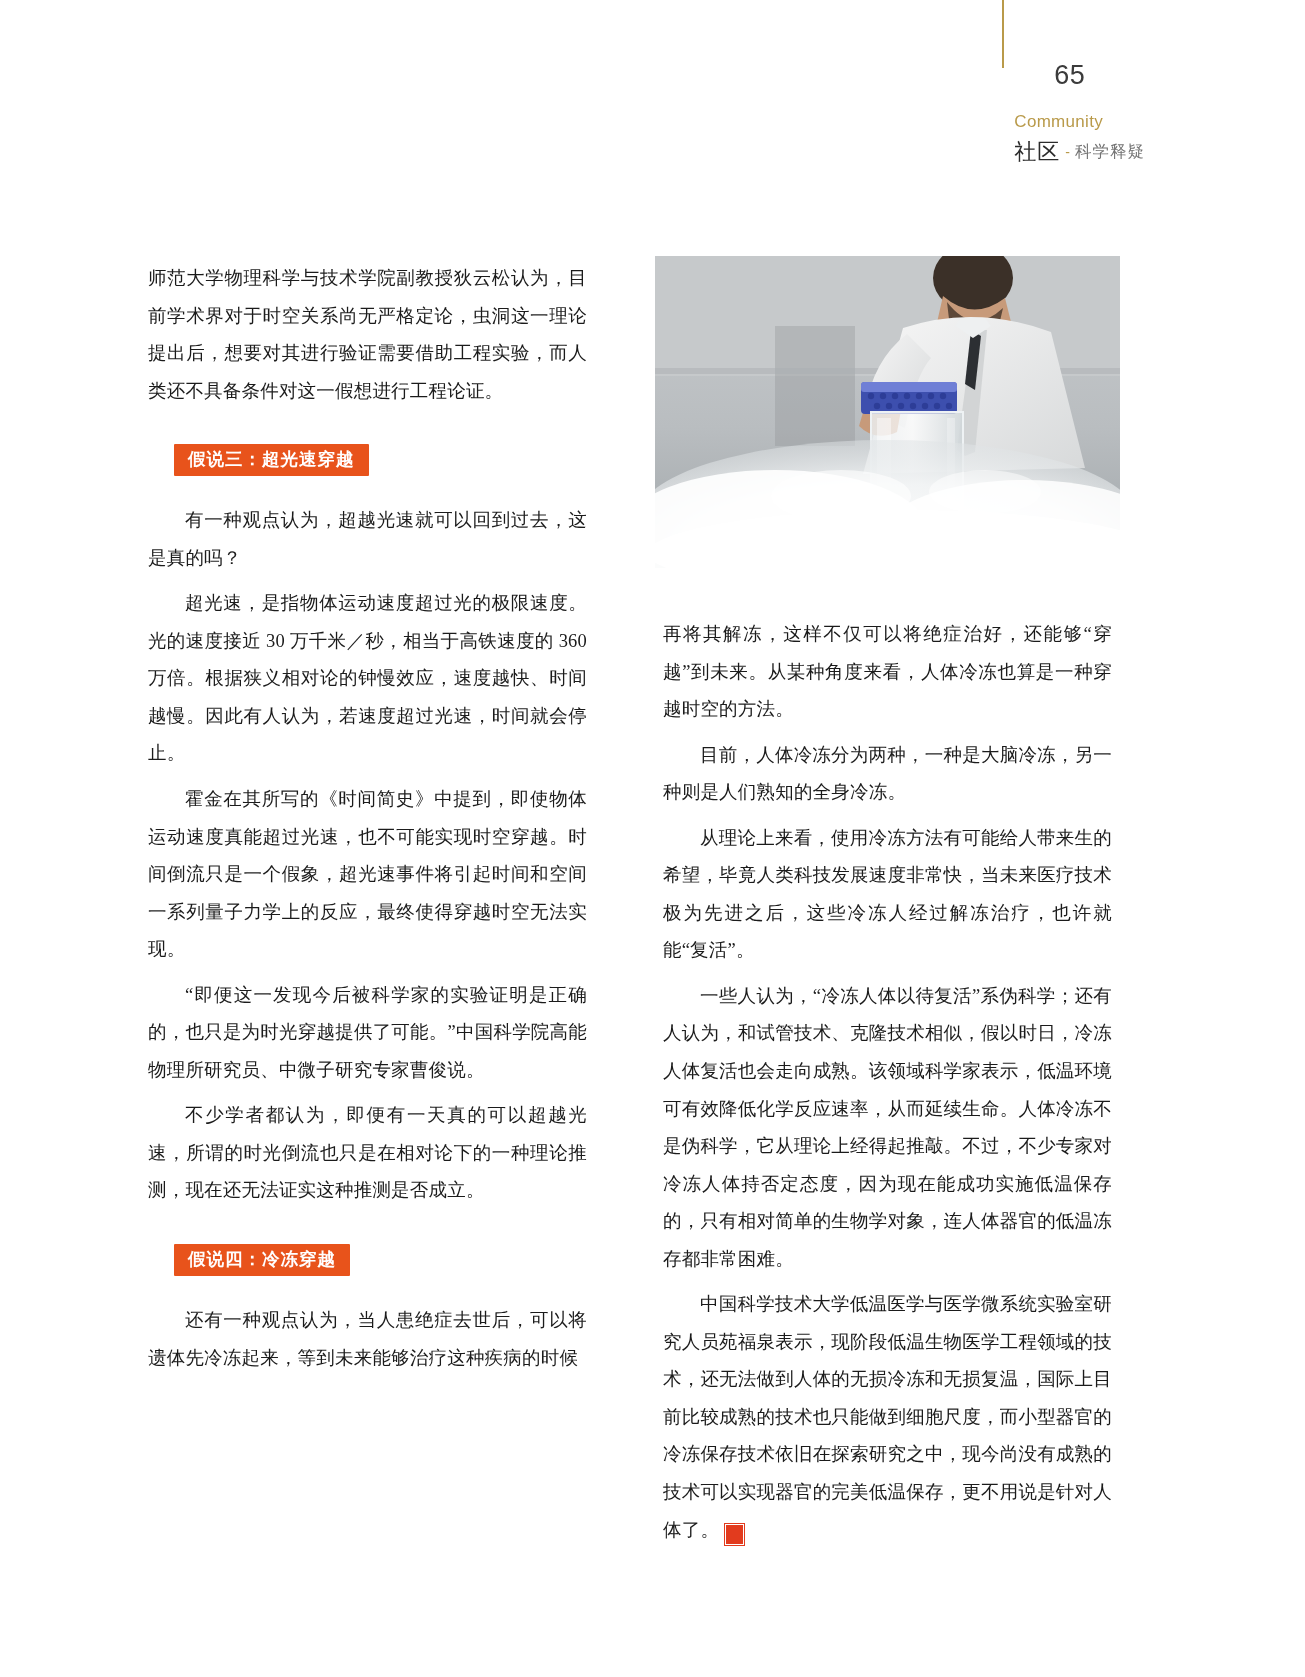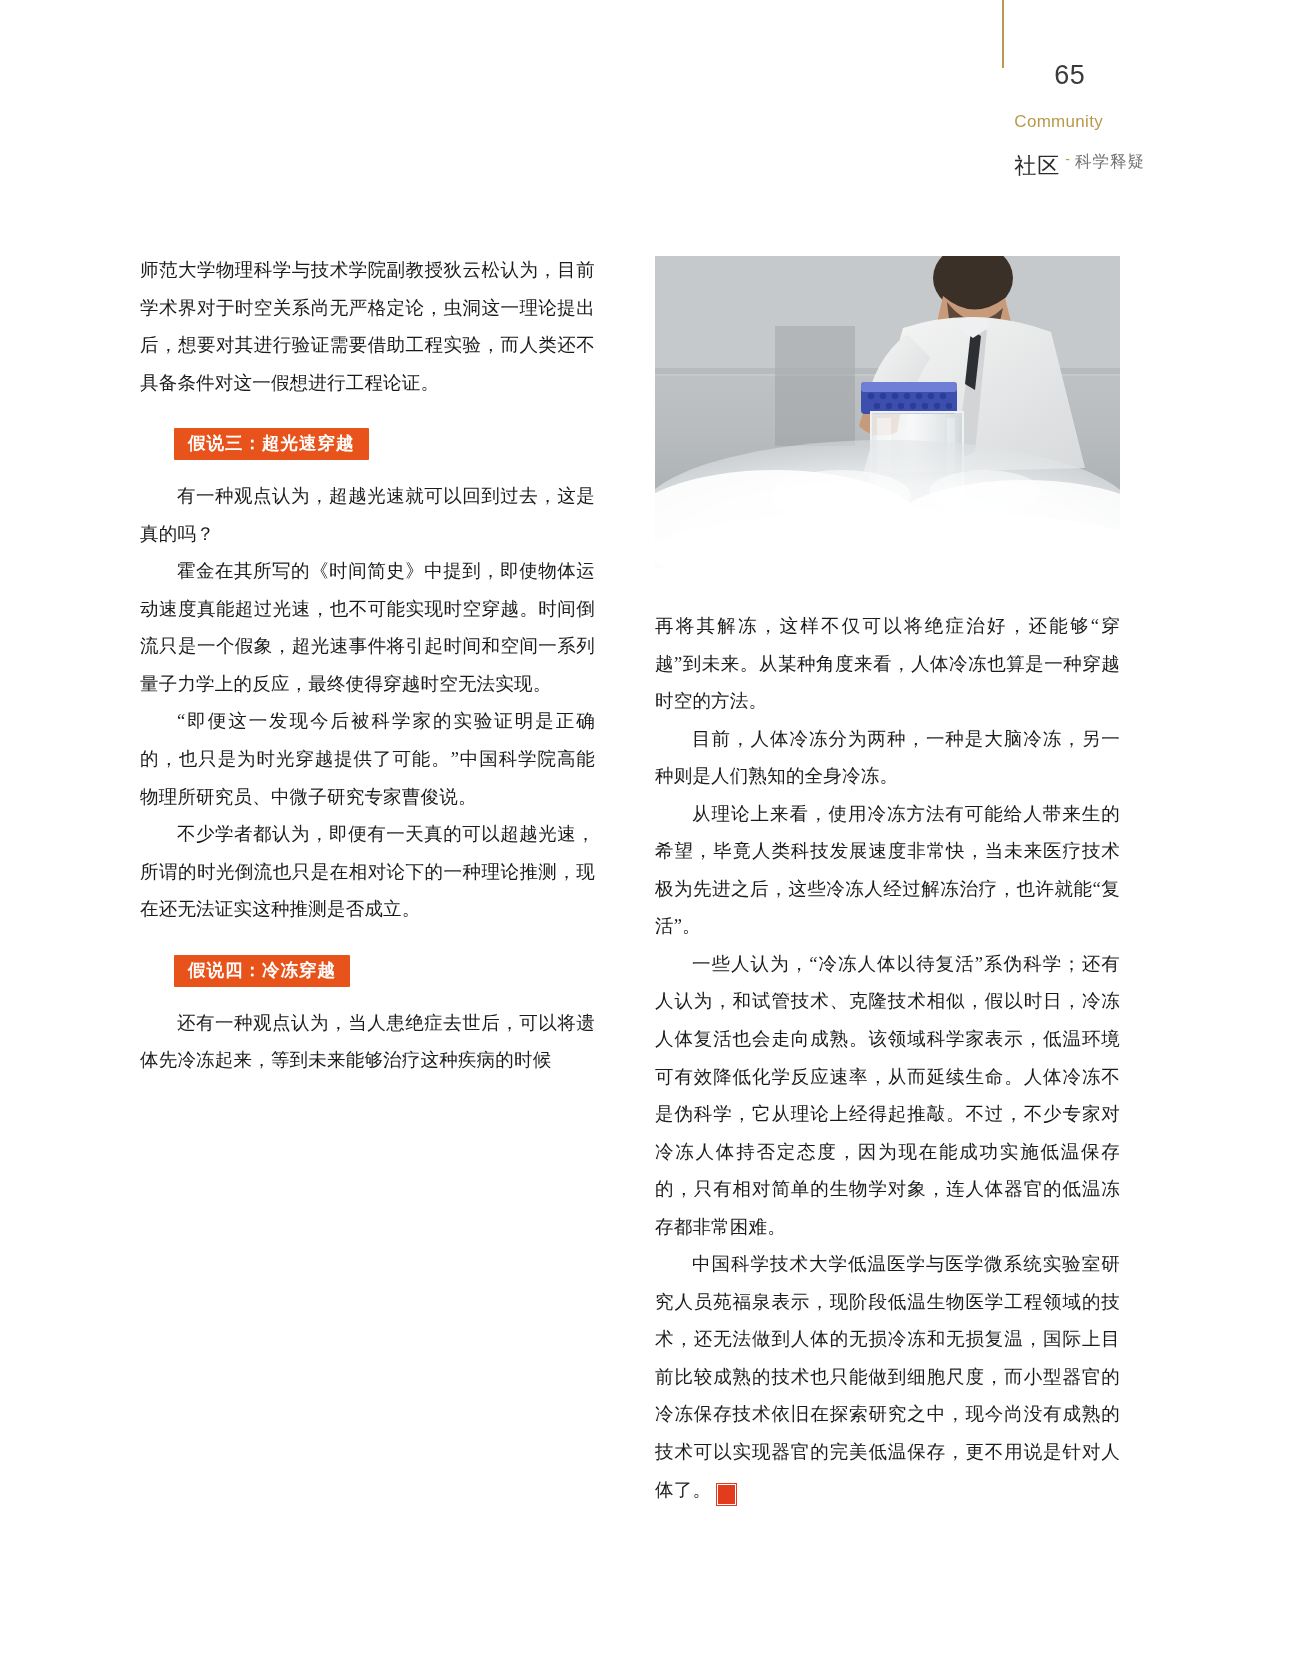--- a/index.html
+++ b/index.html
@@ -42,22 +42,22 @@
   .folio-en {
     font-family: "Liberation Sans", sans-serif;
     font-size: 17px;
     color: #b99a4a;
     line-height: 1.5;
     margin-top: 20px;
     letter-spacing: 0.3px;
   }
   .folio-cn-row {
     display: flex;
-    align-items: flex-start;
-    margin-top: 16px;
+    align-items: center;
+    margin-top: 2px;
     white-space: nowrap;
   }
   .folio-cn-main {
     font-family: "Liberation Sans", sans-serif;
     font-size: 22px;
     color: #2b2b2b;
     letter-spacing: 1px;
   }
   .folio-cn-dash {
     font-family: "Liberation Sans", sans-serif;
@@ -81,21 +81,21 @@
     line-height: 2.03;
     text-align: justify;
     text-justify: inter-ideograph;
     color: #1b1b1b;
     letter-spacing: 0.2px;
   }
   .col-left { left: 140px; }
   .col-right { left: 655px; top: 608px; width: 465px; }
 
   p {
-    margin: 0;
+    margin: 8px;
   }
   p.indent {
     text-indent: 2em;
   }
 
   
   .tag {
     display: inline-block;
     background: #e8531b;
     color: #ffffff;
@@ -232,20 +232,21 @@
     <ellipse cx="330" cy="236" rx="56" ry="22" fill="#ffffff" opacity="0.5"></ellipse>
   </svg>
 </div>
 
 <div class="col col-left">
   <p>师范大学物理科学与技术学院副教授狄云松认为，目前学术界对于时空关系尚无严格定论，虫洞这一理论提出后，想要对其进行验证需要借助工程实验，而人类还不具备条件对这一假想进行工程论证。</p>
 
   <div class="tag">假说三：超光速穿越</div>
 
   <p class="indent">有一种观点认为，超越光速就可以回到过去，这是真的吗？</p>
+  <p class="indent">超光速，是指物体运动速度超过光的极限速度。光的速度接近 30 万千米／秒，相当于高铁速度的 360 万倍。根据狭义相对论的钟慢效应，速度越快、时间越慢。因此有人认为，若速度超过光速，时间就会停止。</p>
   <p class="indent">霍金在其所写的《时间简史》中提到，即使物体运动速度真能超过光速，也不可能实现时空穿越。时间倒流只是一个假象，超光速事件将引起时间和空间一系列量子力学上的反应，最终使得穿越时空无法实现。</p>
   <p class="indent">“即便这一发现今后被科学家的实验证明是正确的，也只是为时光穿越提供了可能。”中国科学院高能物理所研究员、中微子研究专家曹俊说。</p>
   <p class="indent">不少学者都认为，即便有一天真的可以超越光速，所谓的时光倒流也只是在相对论下的一种理论推测，现在还无法证实这种推测是否成立。</p>
 
   <div class="tag">假说四：冷冻穿越</div>
 
   <p class="indent">还有一种观点认为，当人患绝症去世后，可以将遗体先冷冻起来，等到未来能够治疗这种疾病的时候</p>
 </div>
 
 <div class="col col-right">

